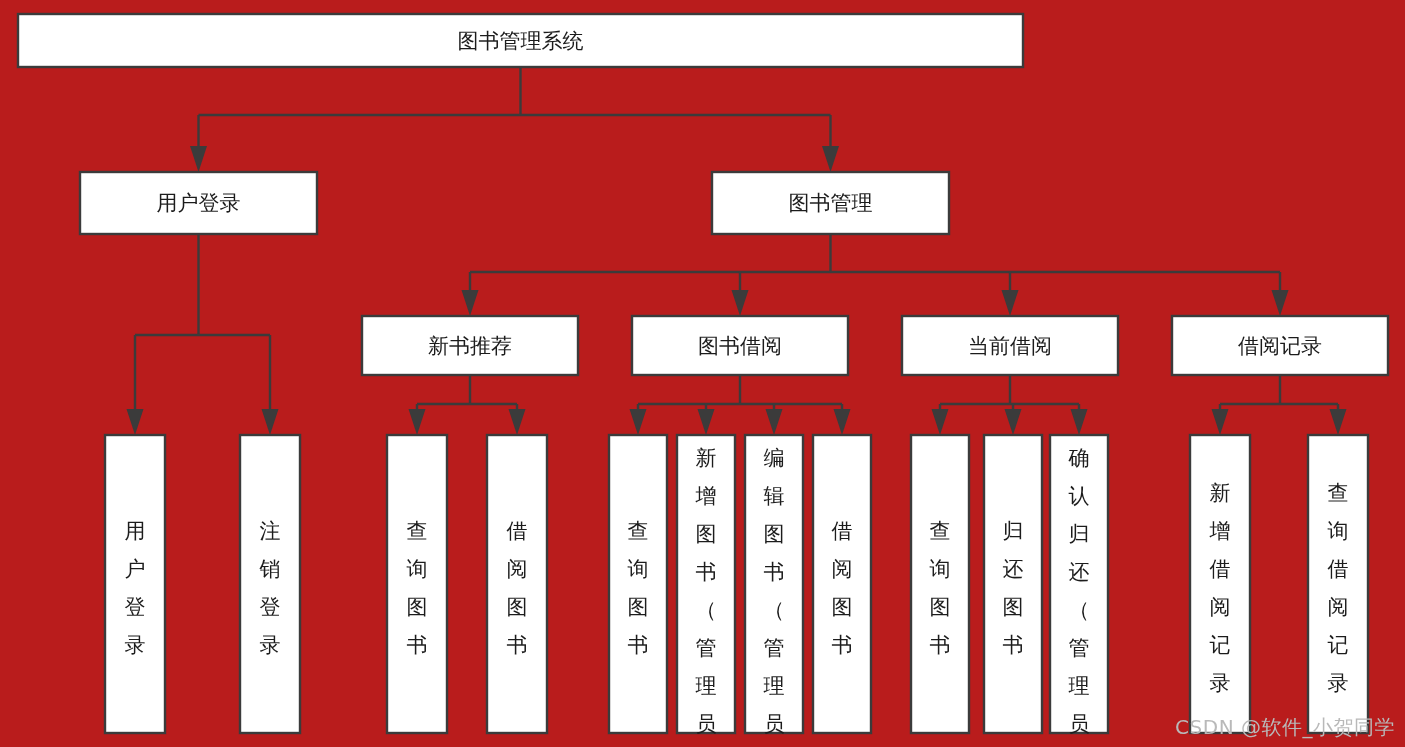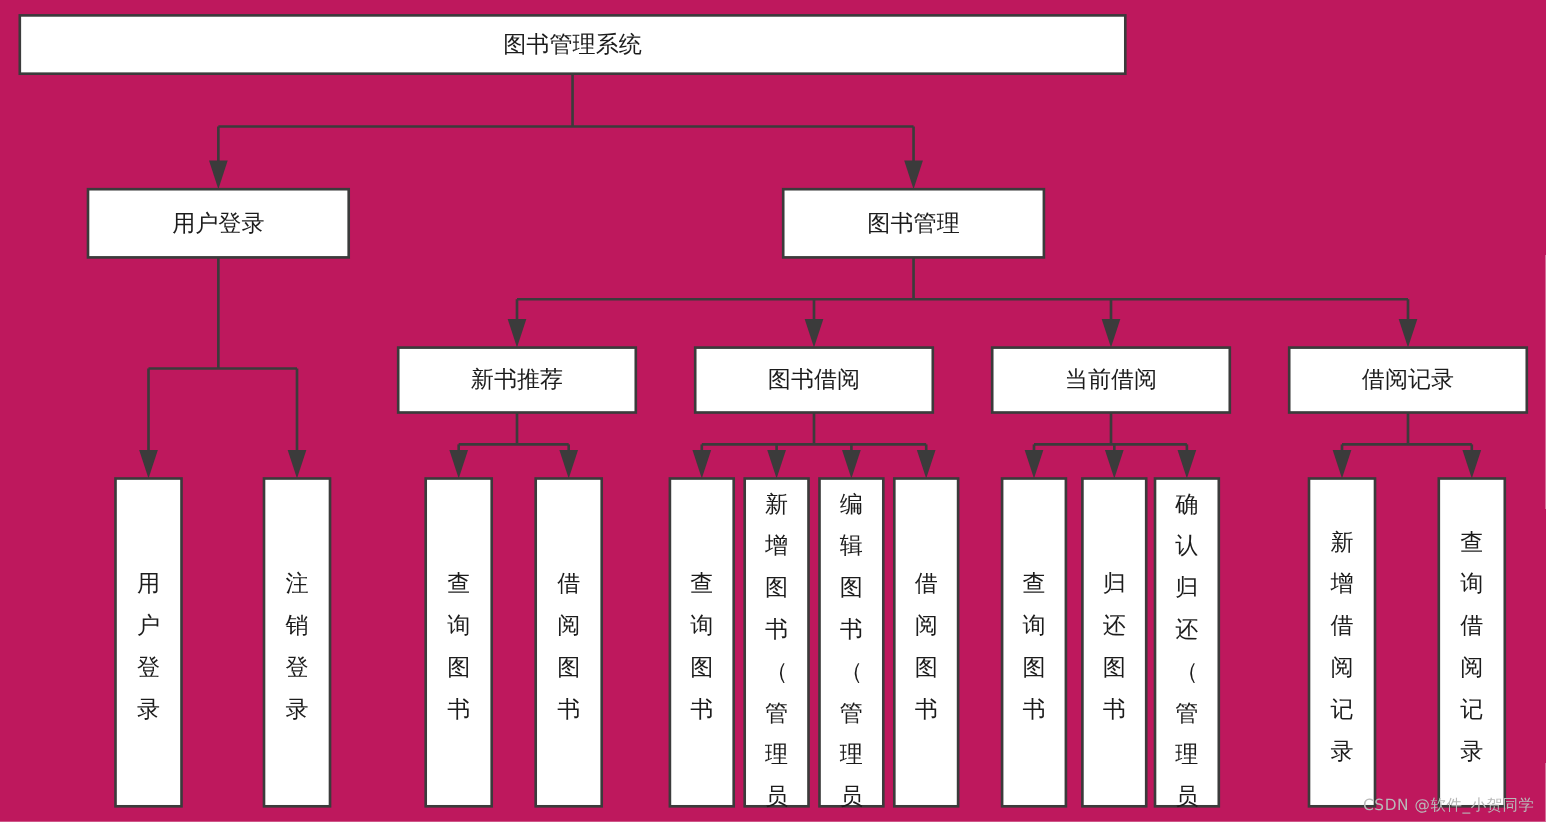--- a/index.html
+++ b/index.html
@@ -11,21 +11,21 @@
   body {
     width: 1405px;
     height: 747px;
     overflow: hidden;
     font-family: "DejaVu Sans", "Liberation Sans", sans-serif;
   }
   #diagram-root {
     position: relative;
     width: 1405px;
     height: 747px;
-    background: #be185d;
+    background: #b91c1c;
   }
   svg.diagram-canvas {
     position: absolute;
     left: 0;
     top: 0;
     width: 1405px;
     height: 747px;
     display: block;
   }
   .node-box {
@@ -54,21 +54,21 @@
     fill: #1c1c1c;
     font-family: "DejaVu Sans", "Liberation Sans", sans-serif;
     font-size: 21px;
     text-anchor: middle;
   }
   .watermark-text {
     position: absolute;
     right: 10px;
     bottom: 6px;
     font-family: "DejaVu Sans", "Liberation Sans", sans-serif;
-    font-size: 14px;
+    font-size: 20px;
     color: #b9b9b9;
     white-space: nowrap;
     letter-spacing: 0.5px;
     user-select: none;
     margin-left: 20px;
   }
 </style>
 </head>
 <body>
 

